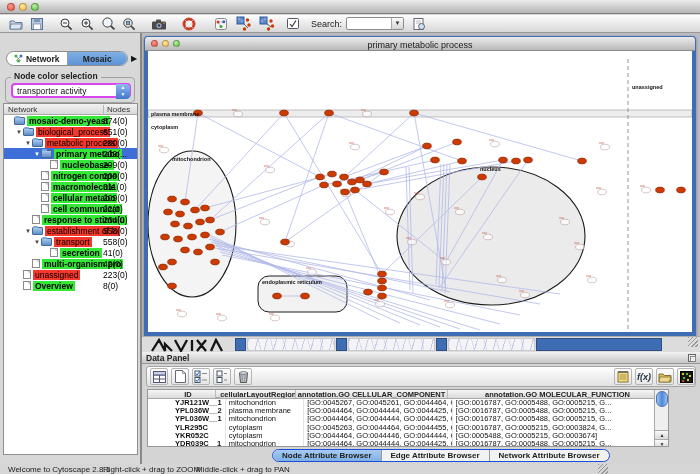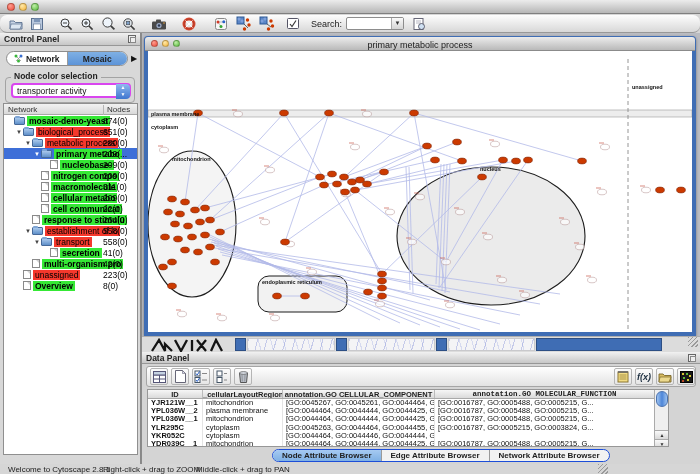--- a/index.html
+++ b/index.html
@@ -15,21 +15,21 @@
     background:linear-gradient(#ececec,#b6b6b6);border-bottom:1px solid #7f7f7f;}
   .light{position:absolute;top:3px;width:8px;height:8px;border-radius:50%;border:1px solid rgba(0,0,0,.25);}
   .light.red{left:7px;background:radial-gradient(circle at 35% 30%,#ff9d8f,#ee4b3a);}
   .light.yellow{left:19px;background:radial-gradient(circle at 35% 30%,#ffe9a8,#f5b43a);}
   .light.green{left:31px;background:radial-gradient(circle at 35% 30%,#c0f0a8,#57ba3c);}
   .title-text{position:absolute;left:0;right:0;top:2px;text-align:center;font-weight:bold;color:#2e2e2e;font-size:9px;}
 
   
   .toolbar{position:absolute;left:0;top:15px;width:700px;height:18px;
     background:linear-gradient(#fdfdfd,#d8d8d8);border-bottom:1px solid #989898;
-    display:flex;align-items:center;border-radius:7px;}
+    display:flex;align-items:center;}
   .tb-btn{width:16px;height:16px;background:none;border:none;padding:0;display:flex;align-items:center;justify-content:center;}
   .tb-label{font-size:9px;color:#222;margin-left:10px;}
   .search-combo{margin-left:4px;width:58px;height:13px;background:#fff;border:1px solid #8d8d8d;border-radius:2px;position:relative;}
   .search-input{position:absolute;left:1px;top:1px;width:42px;height:9px;border:none;outline:none;font-size:8px;}
   .combo-arrow{position:absolute;right:0;top:0;width:12px;height:11px;border-left:1px solid #aaa;
     background:linear-gradient(#fafafa,#d5d5d5);font-size:6px;color:#333;text-align:center;line-height:11px;}
 
   
   .cp{position:absolute;left:0;top:33px;width:141px;height:431px;background:#d8d8d8;border-right:1px solid #888;}
   .panel-header{position:relative;height:13px;background:linear-gradient(#f1f1f1,#c7c7c7);
@@ -93,25 +93,25 @@
     background:repeating-linear-gradient(135deg,#9a9a9a 0 1px,transparent 1px 3px);}
 
   
   .dp{position:absolute;left:142px;top:352px;width:558px;height:112px;background:#d4d4d4;}
   .dp-toolbar{position:absolute;left:4px;top:14px;width:550px;height:21px;border:1px solid #a5a5a5;border-radius:3px;
     background:linear-gradient(#ffffff,#e2e2e2);display:flex;align-items:center;}
   .dp-btn{width:18px;height:17px;border:1px solid #b5b5b5;border-radius:2px;background:linear-gradient(#fcfcfc,#e6e6e6);
     margin-left:3px;display:flex;align-items:center;justify-content:center;padding:0;}
   .dp-spacer{flex:1;}
   .dp-table{position:absolute;left:5px;top:37px;width:522px;height:58px;background:#fff;border:1px solid #979797;overflow:hidden;}
-  .dpt-header{display:flex;height:9px;background:linear-gradient(#f6f6f6,#dadada);border-bottom:1px solid #a9a9a9;}
+  .dpt-header{display:flex;height:9px;background:linear-gradient(#f6f6f6,#dadada);border-bottom:1px solid #a9a9a9;justify-content:flex-end;}
   .dpt-hcell{font-size:7.5px;font-weight:bold;color:#222;text-align:center;border-right:1px solid #bbb;overflow:hidden;white-space:nowrap;line-height:9px;}
   .dpt-row{display:flex;height:8.2px;}
   .dpt-cell{font-size:7.5px;color:#111;padding-left:3px;border-right:1px solid #e4e4e4;overflow:hidden;white-space:nowrap;line-height:8.2px;}
-  .dpt-cell.id{font-weight:bold;}
+  .dpt-cell.id{font-weight:bold;margin-left:24px;}
   .dp-scroll{position:absolute;right:-1px;top:0px;width:15px;height:58px;background:#efefef;border-left:1px solid #aaa;}
   .dp-thumb{position:absolute;left:1px;top:1px;width:12px;height:16px;border-radius:6px;
     background:linear-gradient(90deg,#9cc2f0,#4e86d8,#9cc2f0);border:1px solid #4a72b0;}
   .dp-sarrow{position:absolute;left:0;width:14px;height:9px;font-size:5px;text-align:center;line-height:9px;color:#333;
     background:linear-gradient(#fafafa,#d8d8d8);border-top:1px solid #aaa;}
   .dp-tabs{position:absolute;left:130px;top:97px;height:13px;display:flex;border:1px solid #1d4ed8;border-radius:8px;overflow:hidden;background:#f2f2f2;}
   .dp-tab{padding:0 9px;font-size:8px;font-weight:bold;color:#222;line-height:12px;}
   .dp-tab.selected{background:linear-gradient(#a6caf2,var(--tab-selected));}
   .dp-tab + .dp-tab{border-left:1px solid #9a9a9a;}
 
@@ -237,24 +237,20 @@
     <svg width="14" height="14">
         <rect x="2" y="1.5" width="9" height="11" fill="#fff" stroke="#667"></rect>
         <line x1="4" y1="4" x2="9" y2="4" stroke="#99a" stroke-width="0.7"></line>
         <line x1="4" y1="6" x2="9" y2="6" stroke="#99a" stroke-width="0.7"></line>
         <circle cx="9.5" cy="9.5" r="3" fill="#cfe0f2" stroke="#445" stroke-width="0.8"></circle>
       </svg>
   </button>
 </div>
 
 <div class="cp">
-  <div class="panel-header">
-    <span>Control Panel</span>
-    <span class="float-icon"></span>
-  </div>
   <div class="cp-tabs">
     <div class="cp-tab">
       <svg width="9" height="9">
           <line x1="2" y1="2" x2="7" y2="7" stroke="#888" stroke-width="0.7"></line>
           <line x1="7" y1="2" x2="2" y2="7" stroke="#888" stroke-width="0.7"></line>
           <circle cx="2" cy="2" r="1.5" fill="#39b539"></circle>
           <circle cx="7" cy="2" r="1.5" fill="#3a6fd0"></circle>
           <circle cx="4.5" cy="7" r="1.5" fill="#39b539"></circle>
         </svg>
       <span>Network</span>
@@ -679,21 +675,21 @@
           <rect x="7" y="8" width="2" height="2" fill="#d8c830"></rect>
           <rect x="2" y="9" width="2" height="2" fill="#b84828"></rect>
         </svg>
     </button>
   </div>
   <div class="dp-table">
     <div class="dpt-header">
         <div class="dpt-hcell" style="width: 55px;">ID</div>
         <div class="dpt-hcell" style="width: 80px;">_cellularLayoutRegion</div>
         <div class="dpt-hcell" style="width: 152px;">annotation.GO CELLULAR_COMPONENT</div>
-        <div class="dpt-hcell" style="width: 220px; font-family: Liberation Mono, monospace;">annotation.GO MOLECULAR_FUNCTION</div>
+        <div class="dpt-hcell" style="width: 220px;">annotation.GO MOLECULAR_FUNCTION</div>
       </div>
     <div>
         <div class="dpt-row">
           <div class="dpt-cell id" style="width: 55px;">YJR121W__1</div>
           <div class="dpt-cell" style="width: 80px;">mitochondrion</div>
           <div class="dpt-cell" style="width: 152px;">[GO:0045267, GO:0045261, GO:0044464, G...</div>
           <div class="dpt-cell" style="width: 220px;">[GO:0016787, GO:0005488, GO:0005215, G...</div>
         </div>
         <div class="dpt-row">
           <div class="dpt-cell id" style="width: 55px;">YPL036W__2</div>
@@ -710,20 +706,21 @@
         <div class="dpt-row">
           <div class="dpt-cell id" style="width: 55px;">YLR295C</div>
           <div class="dpt-cell" style="width: 80px;">cytoplasm</div>
           <div class="dpt-cell" style="width: 152px;">[GO:0045263, GO:0044464, GO:0044455, G...</div>
           <div class="dpt-cell" style="width: 220px;">[GO:0016787, GO:0005215, GO:0003824, G...</div>
         </div>
         <div class="dpt-row">
           <div class="dpt-cell id" style="width: 55px;">YKR052C</div>
           <div class="dpt-cell" style="width: 80px;">cytoplasm</div>
           <div class="dpt-cell" style="width: 152px;">[GO:0044464, GO:0044446, GO:0044444, G...</div>
+          <div class="dpt-cell" style="width: 220px;">[GO:0005488, GO:0005215, GO:0003674]</div>
         </div>
         <div class="dpt-row">
           <div class="dpt-cell id" style="width: 55px;">YDR039C__1</div>
           <div class="dpt-cell" style="width: 80px;">mitochondrion</div>
           <div class="dpt-cell" style="width: 152px;">[GO:0044464, GO:0044444, GO:0044425, G...</div>
           <div class="dpt-cell" style="width: 220px;">[GO:0016787, GO:0005488, GO:0005215, G...</div>
         </div>
       </div>
     <div class="dp-scroll">
       <div class="dp-thumb"></div>

